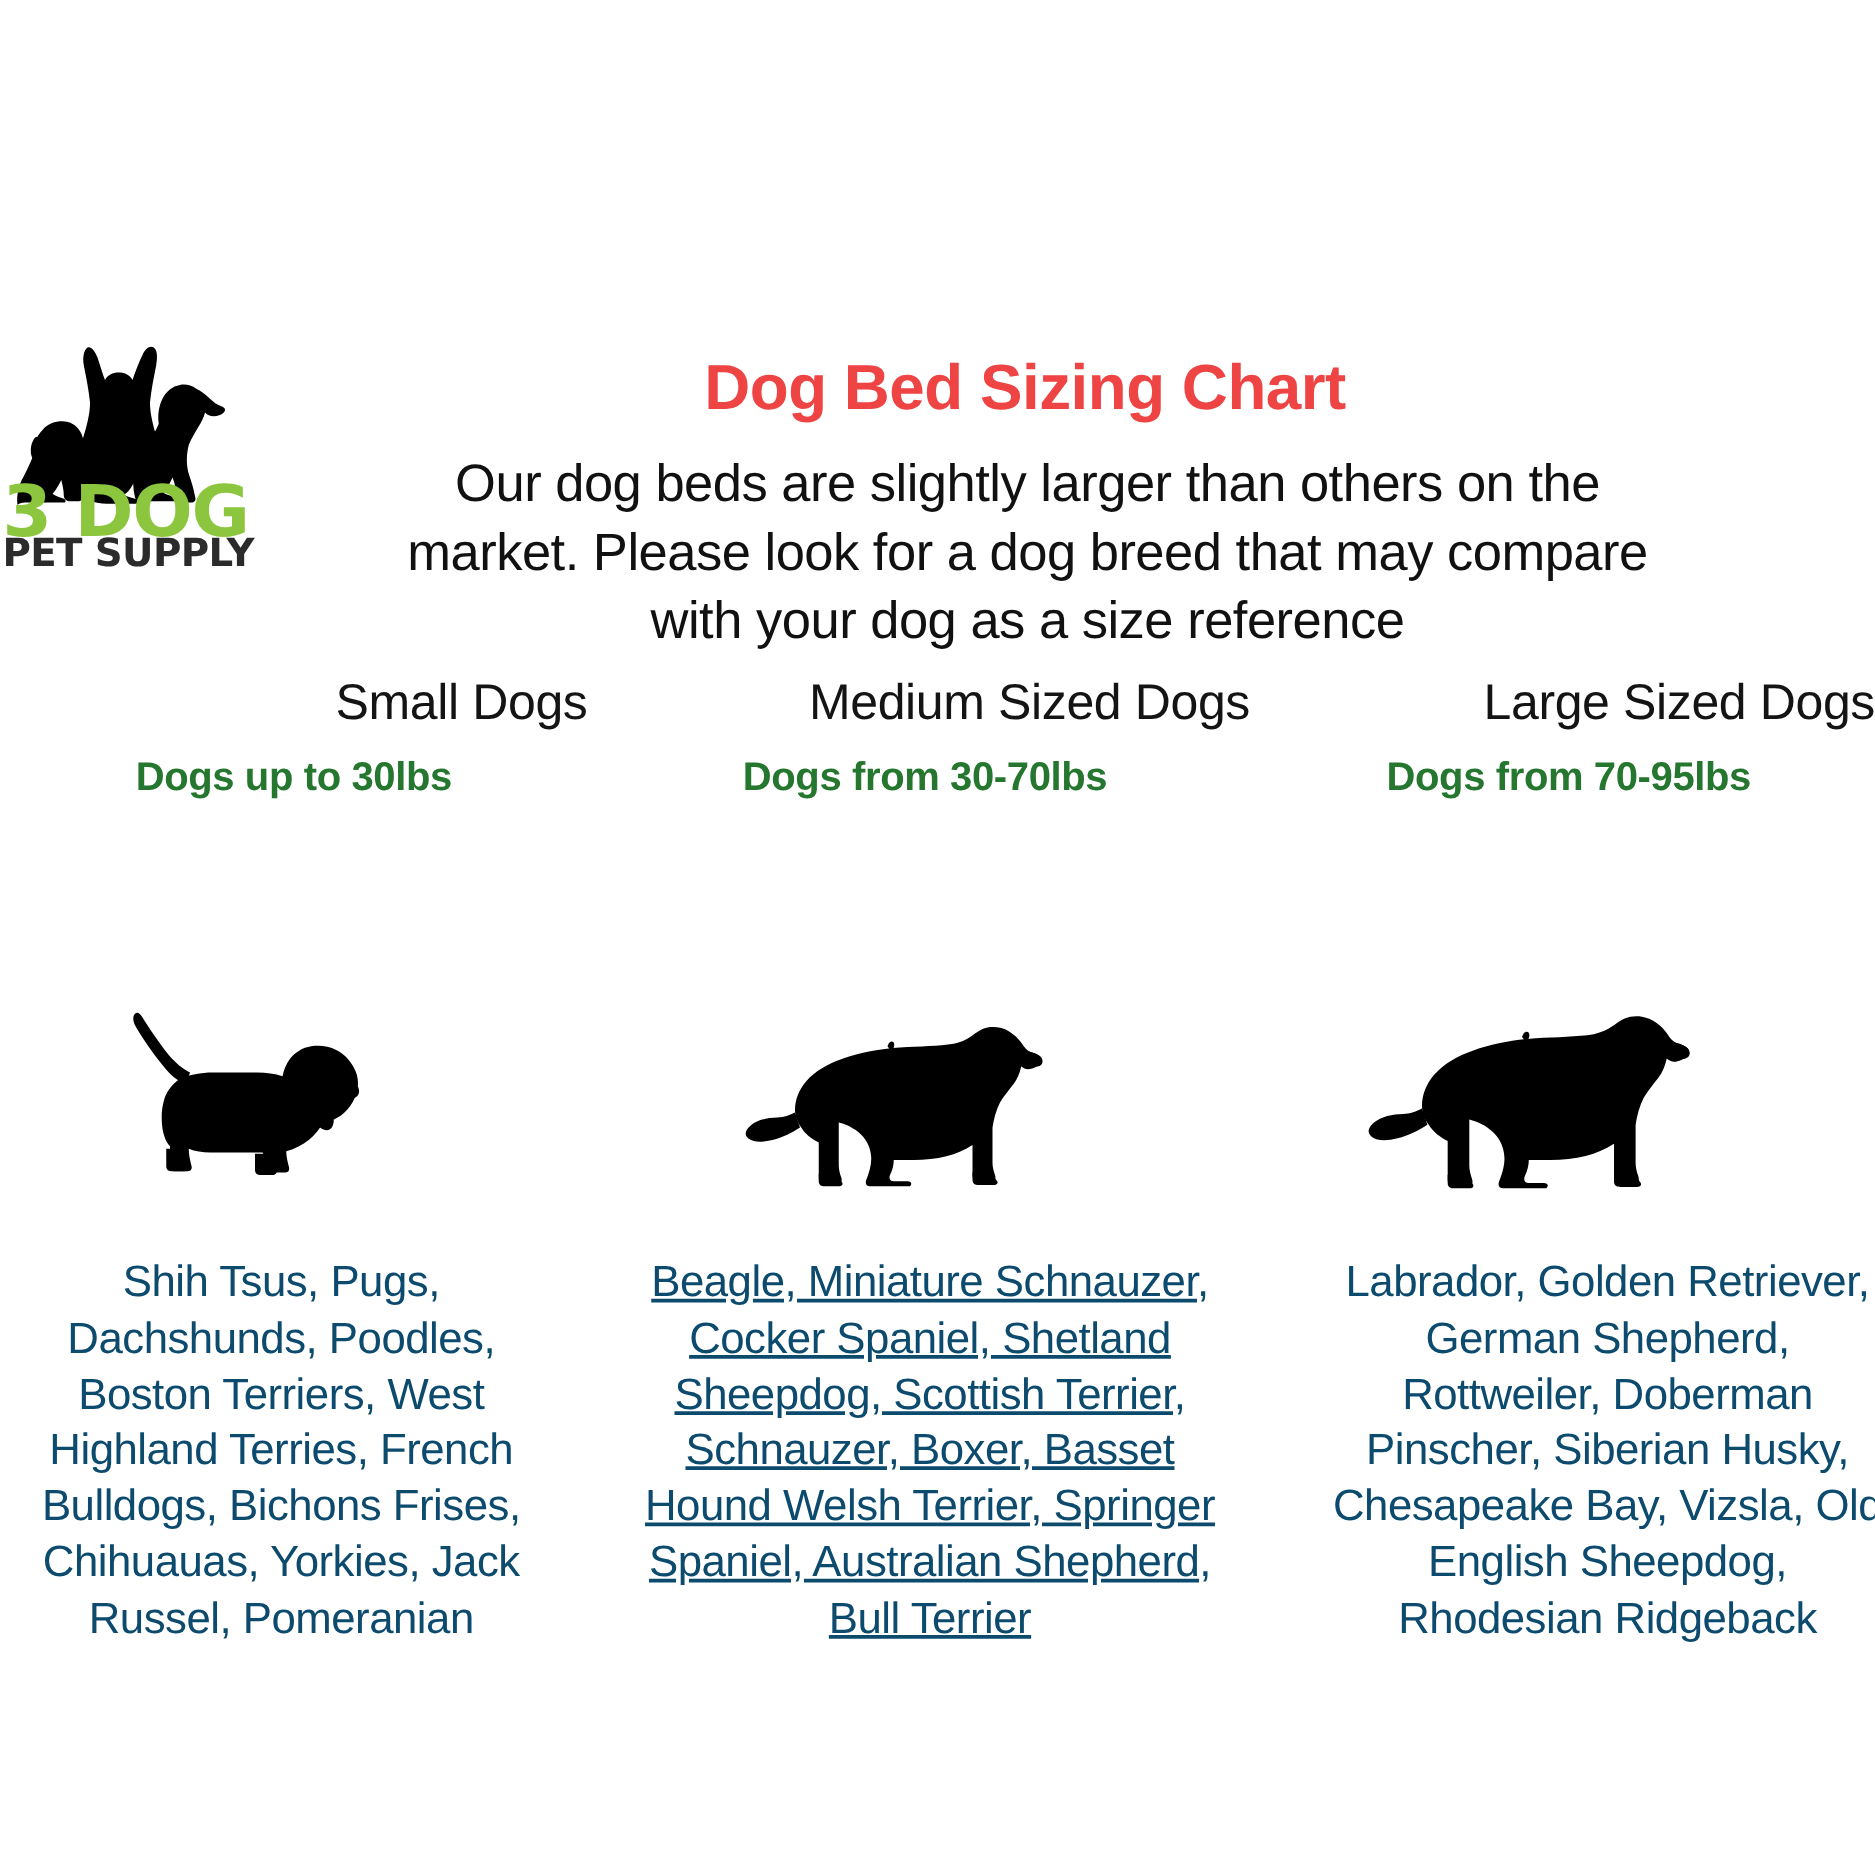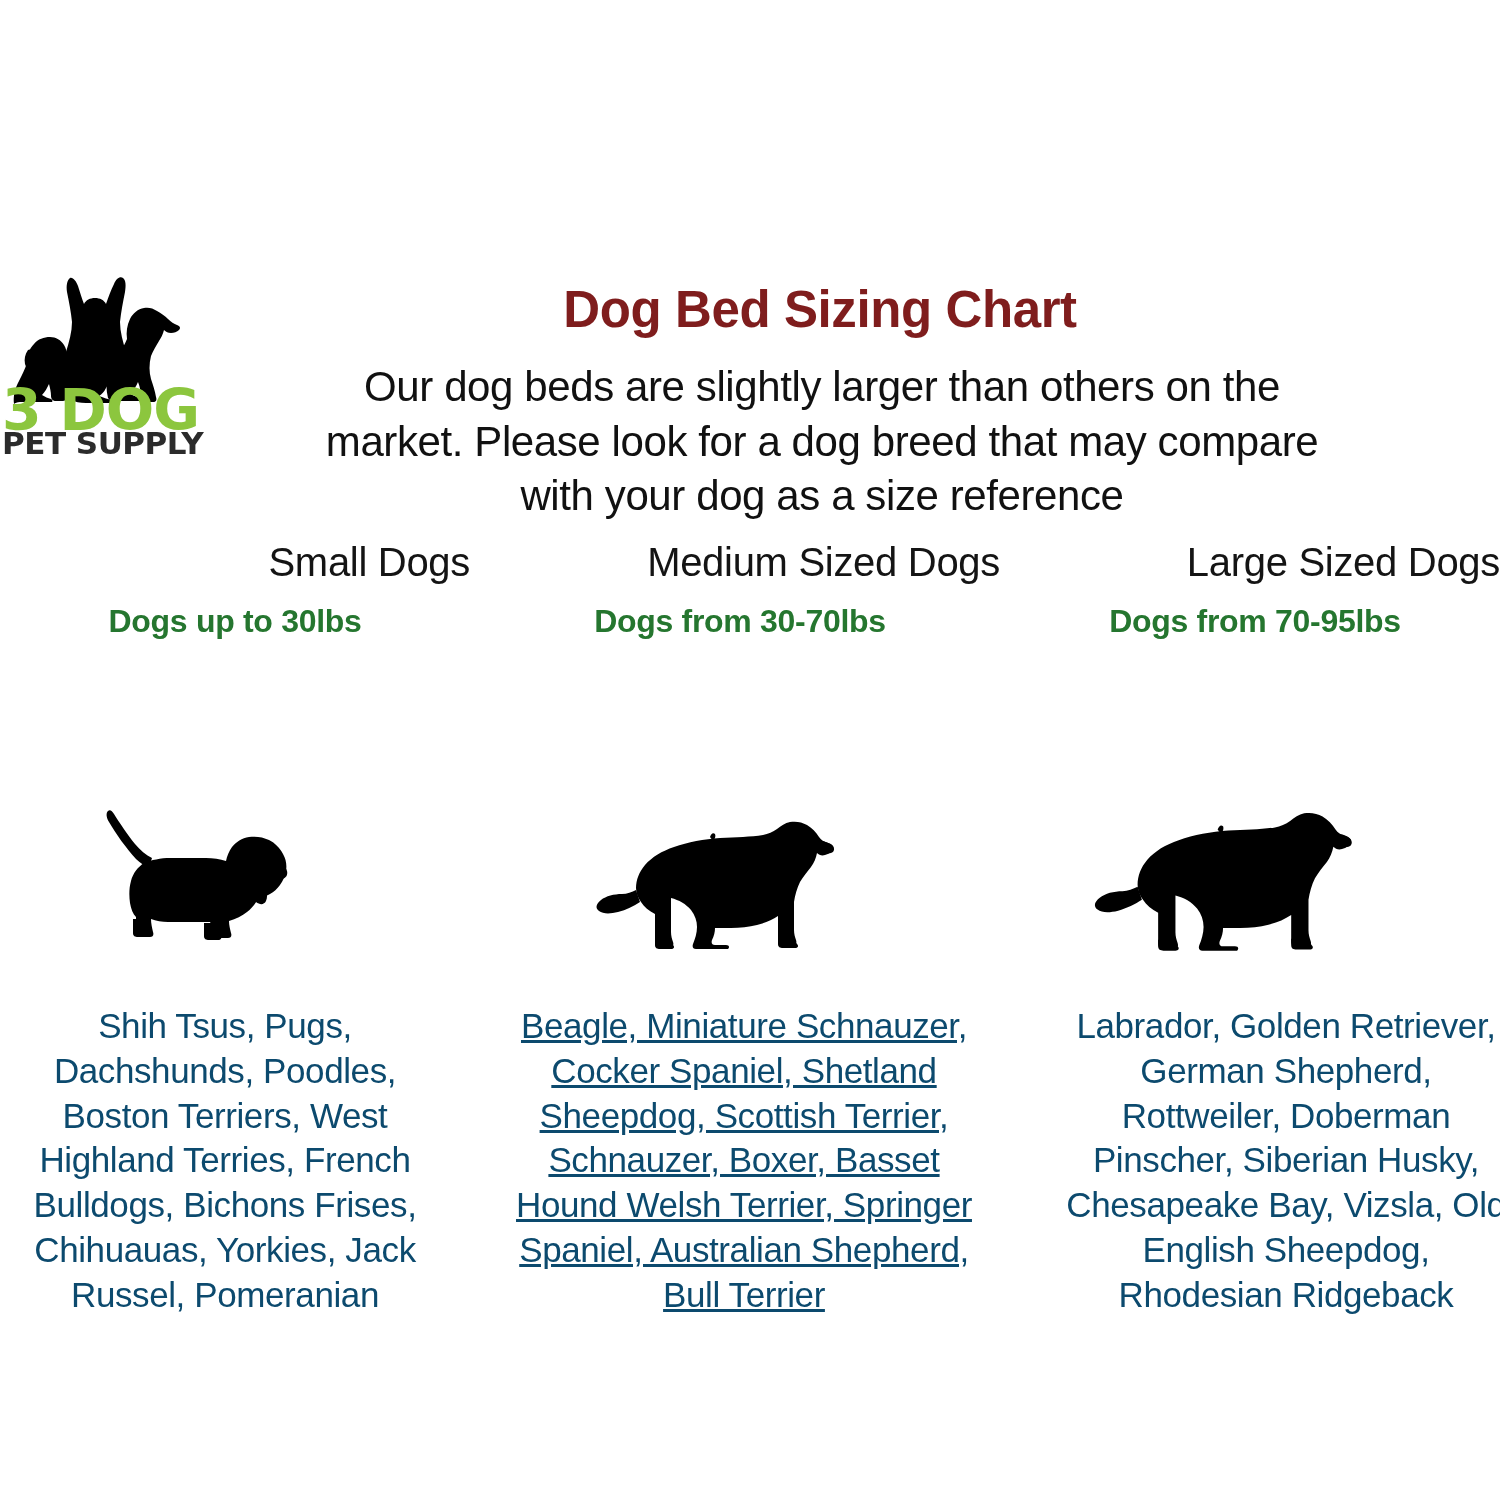--- a/index.html
+++ b/index.html
@@ -74,21 +74,21 @@
 
   
   .title {
     position: absolute;
     left: 280px;
     top: 282px;
     width: 1080px;
     text-align: center;
     font-size: 51px;
     font-weight: 600;
-    color: #7f1d1d;
+    color: #ef4444;
     line-height: 1.08;
     font-family: "Liberation Sans", sans-serif;
     letter-spacing: -0.4px;
   }
   .intro {
     position: absolute;
     left: 292px;
     top: 360px;
     width: 1060px;
     font-size: 42px;

